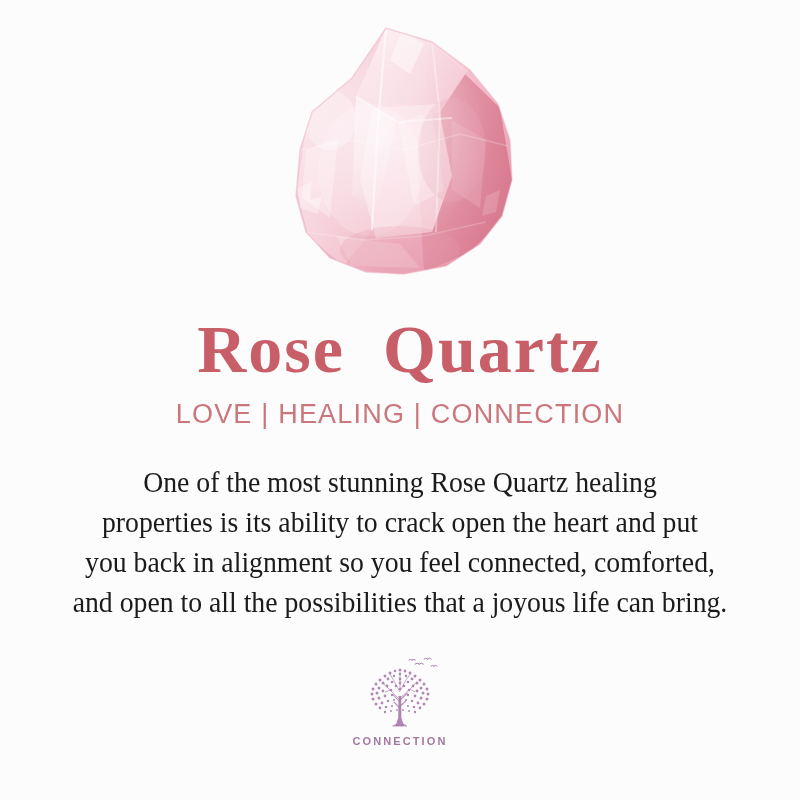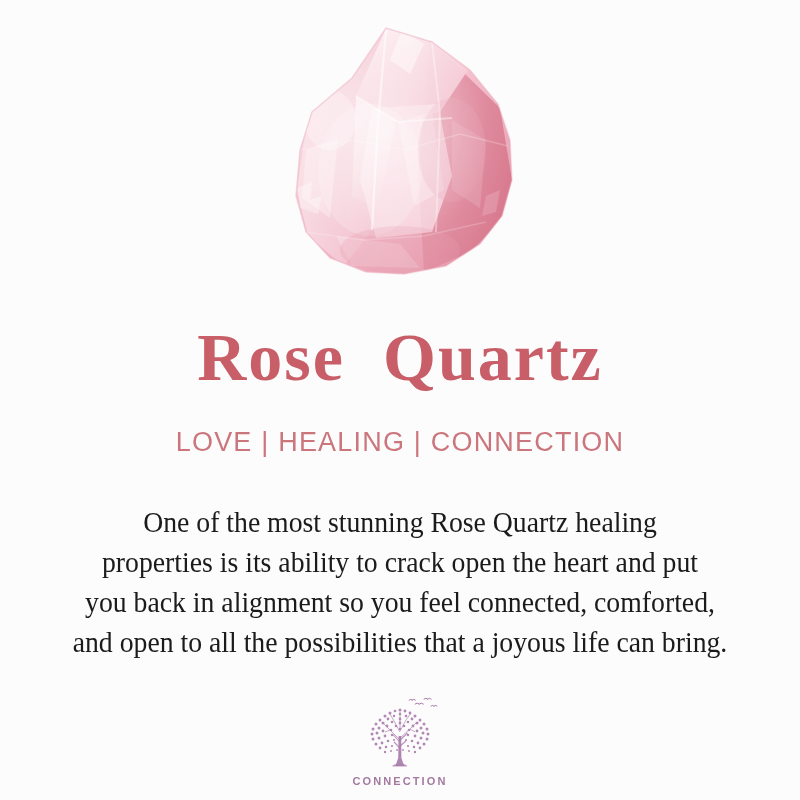--- a/index.html
+++ b/index.html
@@ -41,39 +41,39 @@
 
   
   .title {
     font-family: "Liberation Serif", "DejaVu Serif", serif;
     font-weight: bold;
     font-size: 68px;
     line-height: 1;
     color: #c85f68;
     letter-spacing: 2px;
     text-align: center;
-    margin: 8px;
+    margin: 0;
     padding: 0;
     height: 78px;
     display: flex;
     align-items: center;
     justify-content: center;
     white-space: pre;
   }
 
   
   .subtitle {
     font-family: "Liberation Sans", "DejaVu Sans", sans-serif;
     font-weight: 300;
     font-size: 27px;
     line-height: 1;
     color: #cb767c;
     letter-spacing: 1.2px;
     text-align: center;
-    margin: 12px;
+    margin: 0;
     padding: 0;
     height: 52px;
     display: flex;
     align-items: center;
     justify-content: center;
     white-space: pre;
   }
 
   
   .body-copy {

